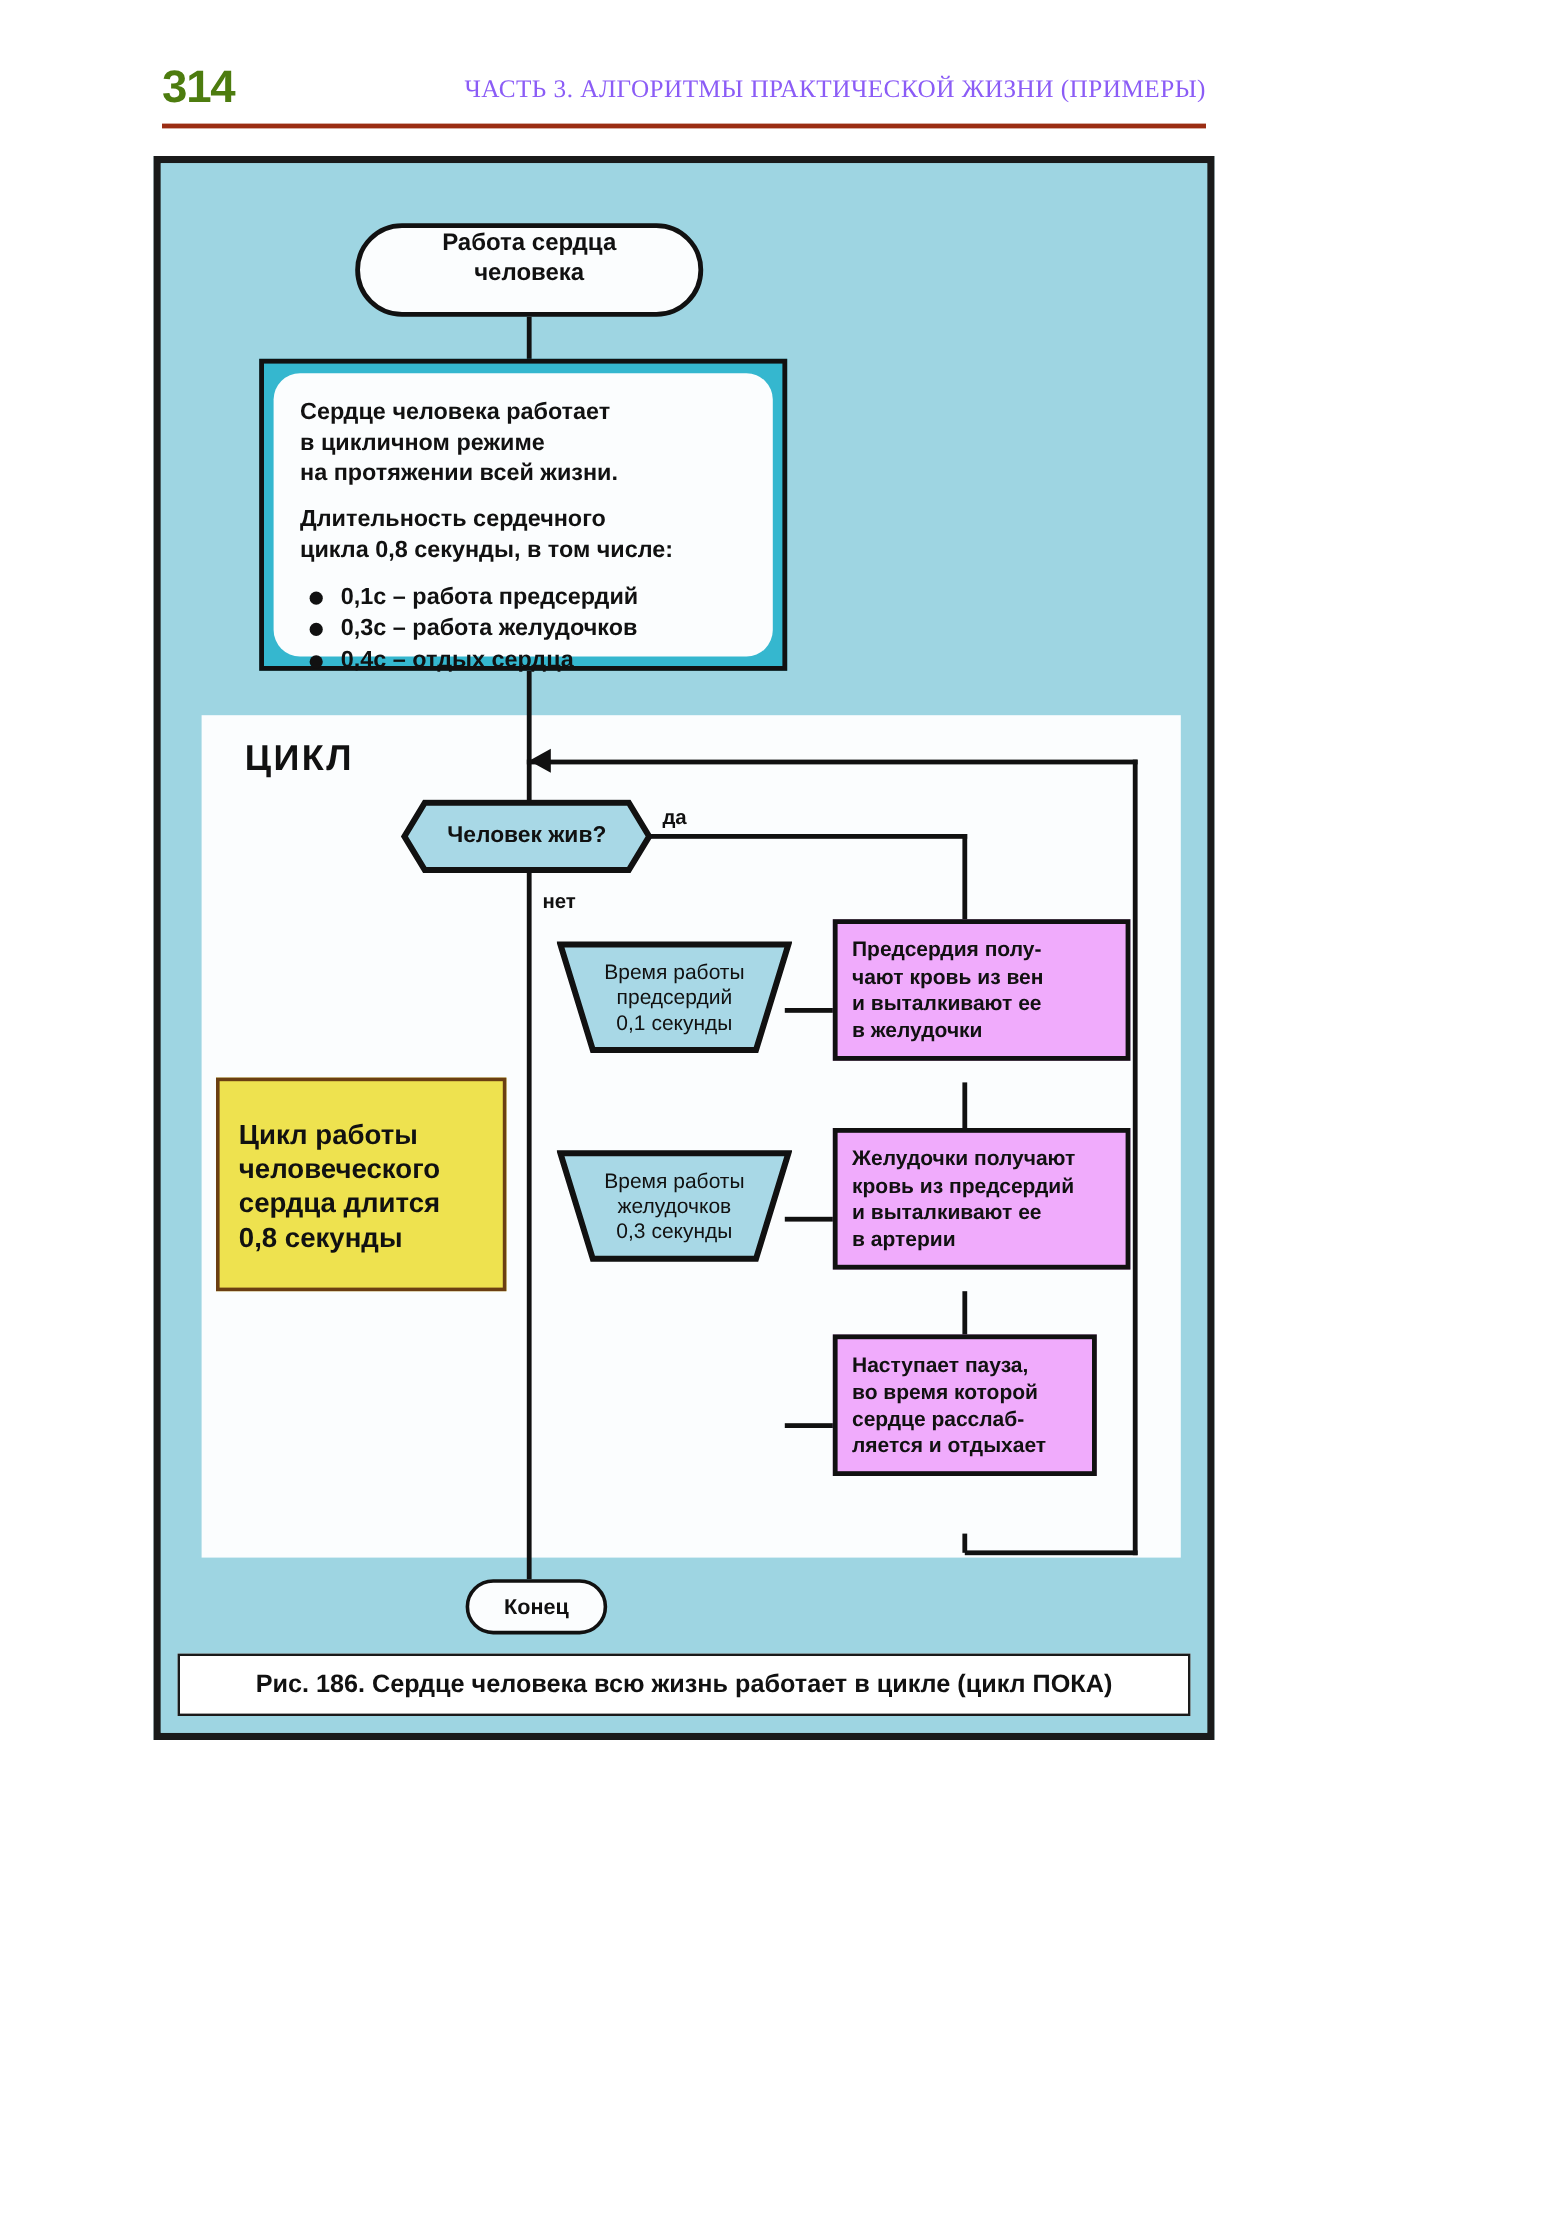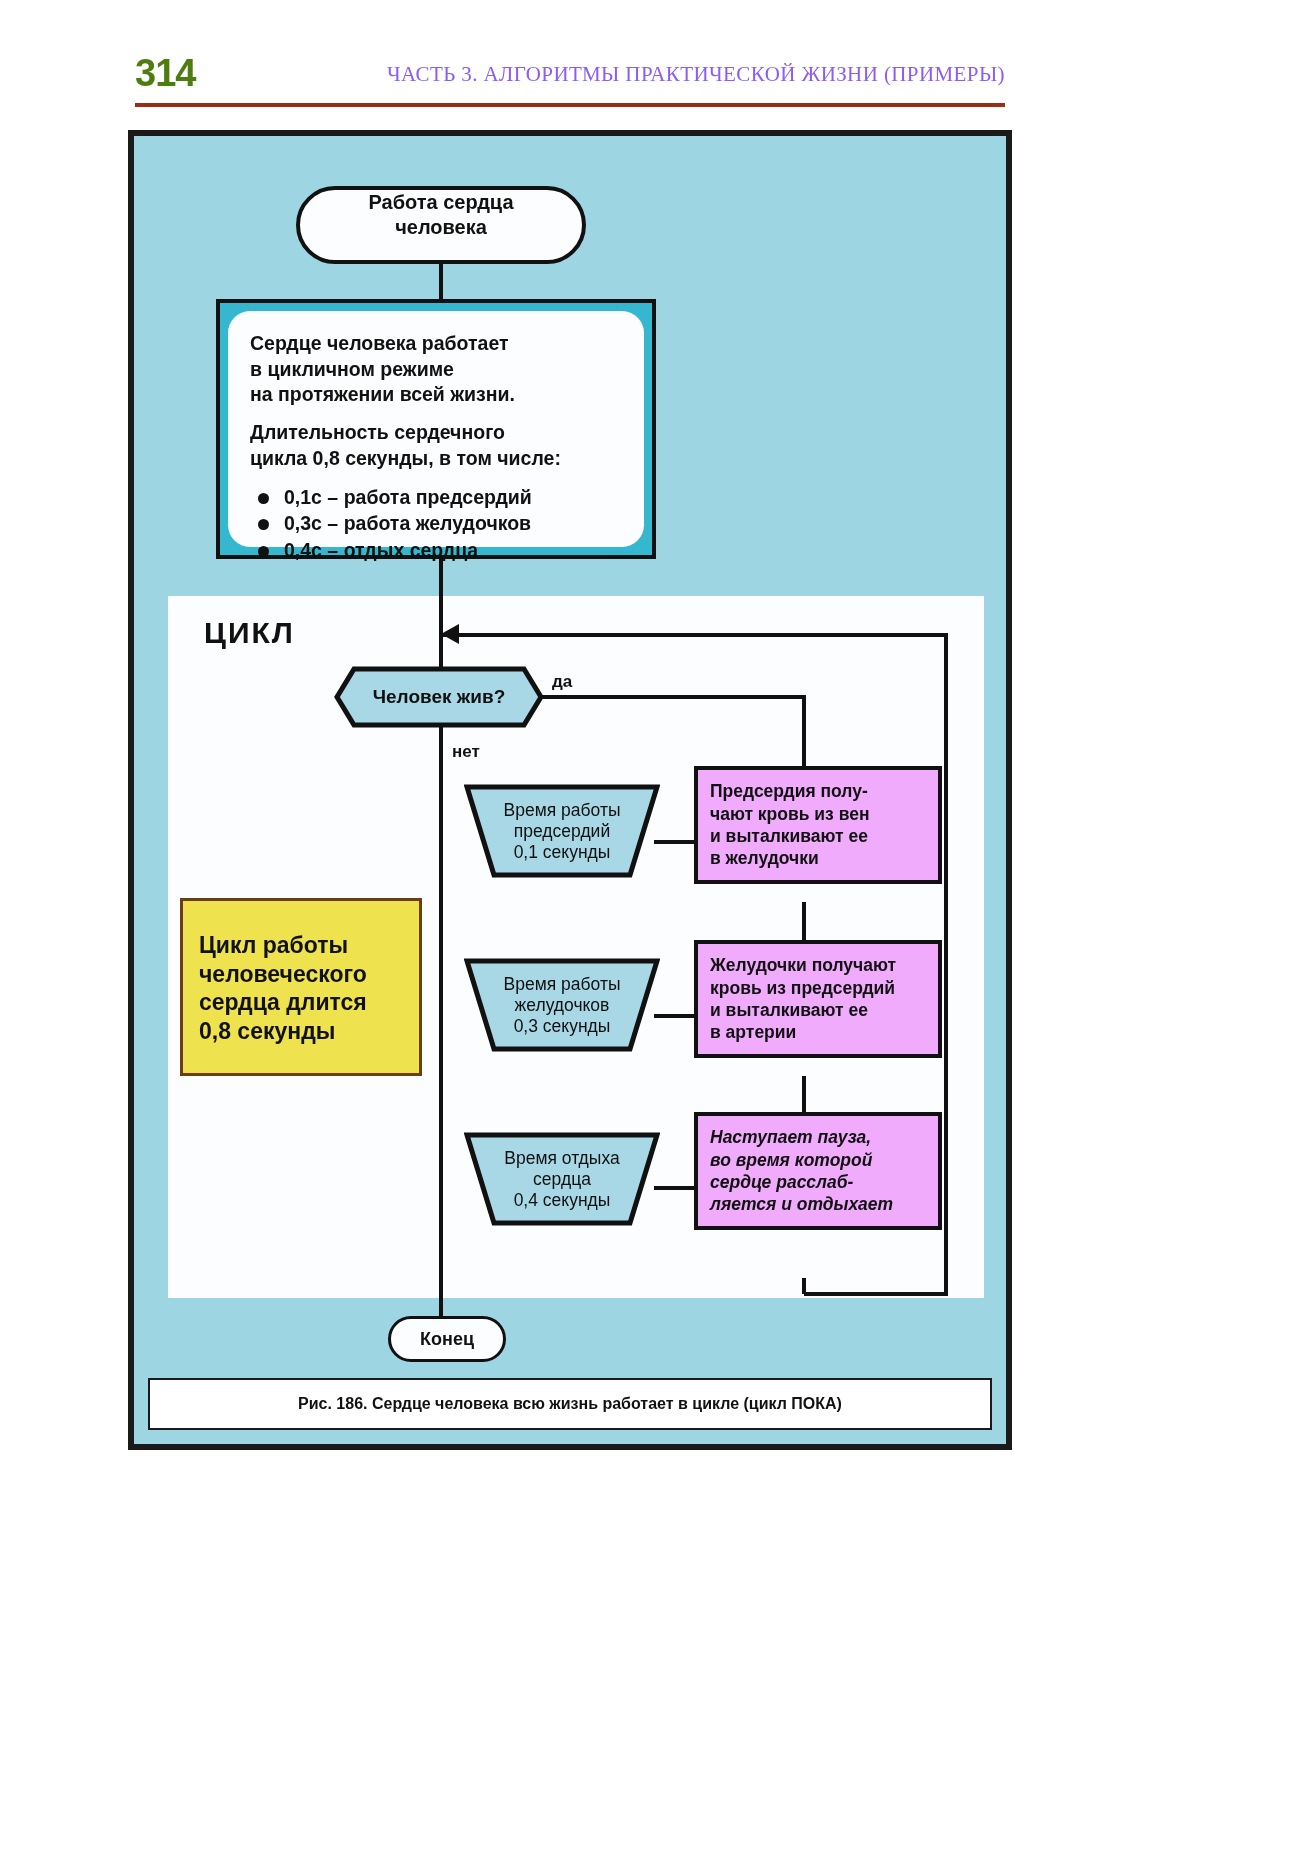--- a/index.html
+++ b/index.html
@@ -83,21 +83,21 @@
     position: absolute;
     left: 14px; bottom: 14px;
     width: calc(100% - 28px); height: 52px;
     background: #ffffff;
     border: 2px solid #1a1a1a;
     display: flex;
     align-items: center;
     justify-content: center;
   }
   #caption-text {
-    font-size: 16px;
+    font-size: 21px;
     font-weight: bold;
     color: #111111;
     text-align: center;
   }
 
   
   .node {
     position: absolute;
     color: #111111;
     text-align: center;
@@ -333,32 +333,22 @@
 
       <div class="proc-node" style="left:560px; top:804px; width:248px; height:118px;">
         <div>
           <div>Желудочки получают</div>
           <div>кровь из предсердий</div>
           <div>и выталкивают ее</div>
           <div>в артерии</div>
         </div>
       </div>
 
-      <div class="trap-wrap" style="left:330px; top:996px; width:196px; height:94px;">
-        <svg width="196" height="94" viewBox="0 0 196 94">
-          <polygon points="3,3 193,3 166,91 30,91" fill="#a8d8e6" stroke="#111111" stroke-width="5"></polygon>
-        </svg>
-        <div class="trap-label">
-          <div>Время отдыха</div>
-          <div>сердца</div>
-          <div>0,4 секунды</div>
-        </div>
-      </div>
-
-      <div class="proc-node" style="left:560px; top:976px; width:248px; height:118px;font-style:italic;">
+
+      <div class="proc-node" style="left:560px; top:976px; width:220px; height:118px;">
         <div>
           <div>Наступает пауза,</div>
           <div>во время которой</div>
           <div>сердце расслаб-</div>
           <div>ляется и отдыхает</div>
         </div>
       </div>
 
       <div id="yellow-note">
         <div>Цикл работы</div>

